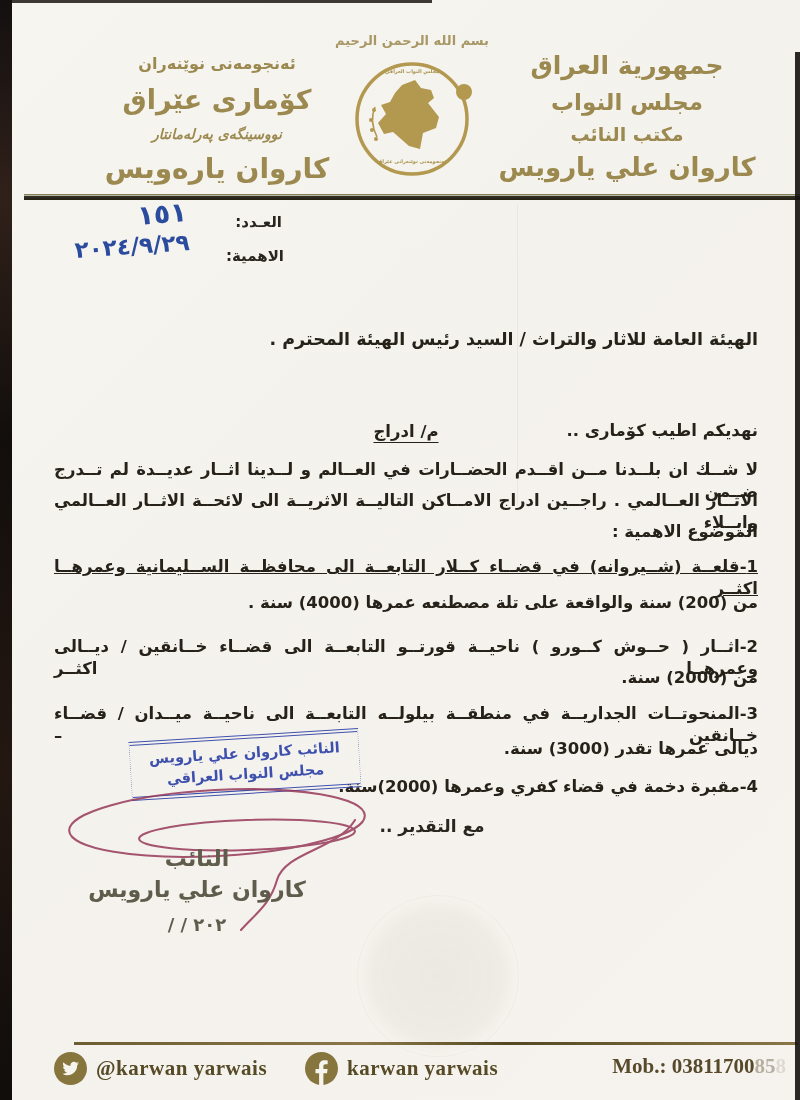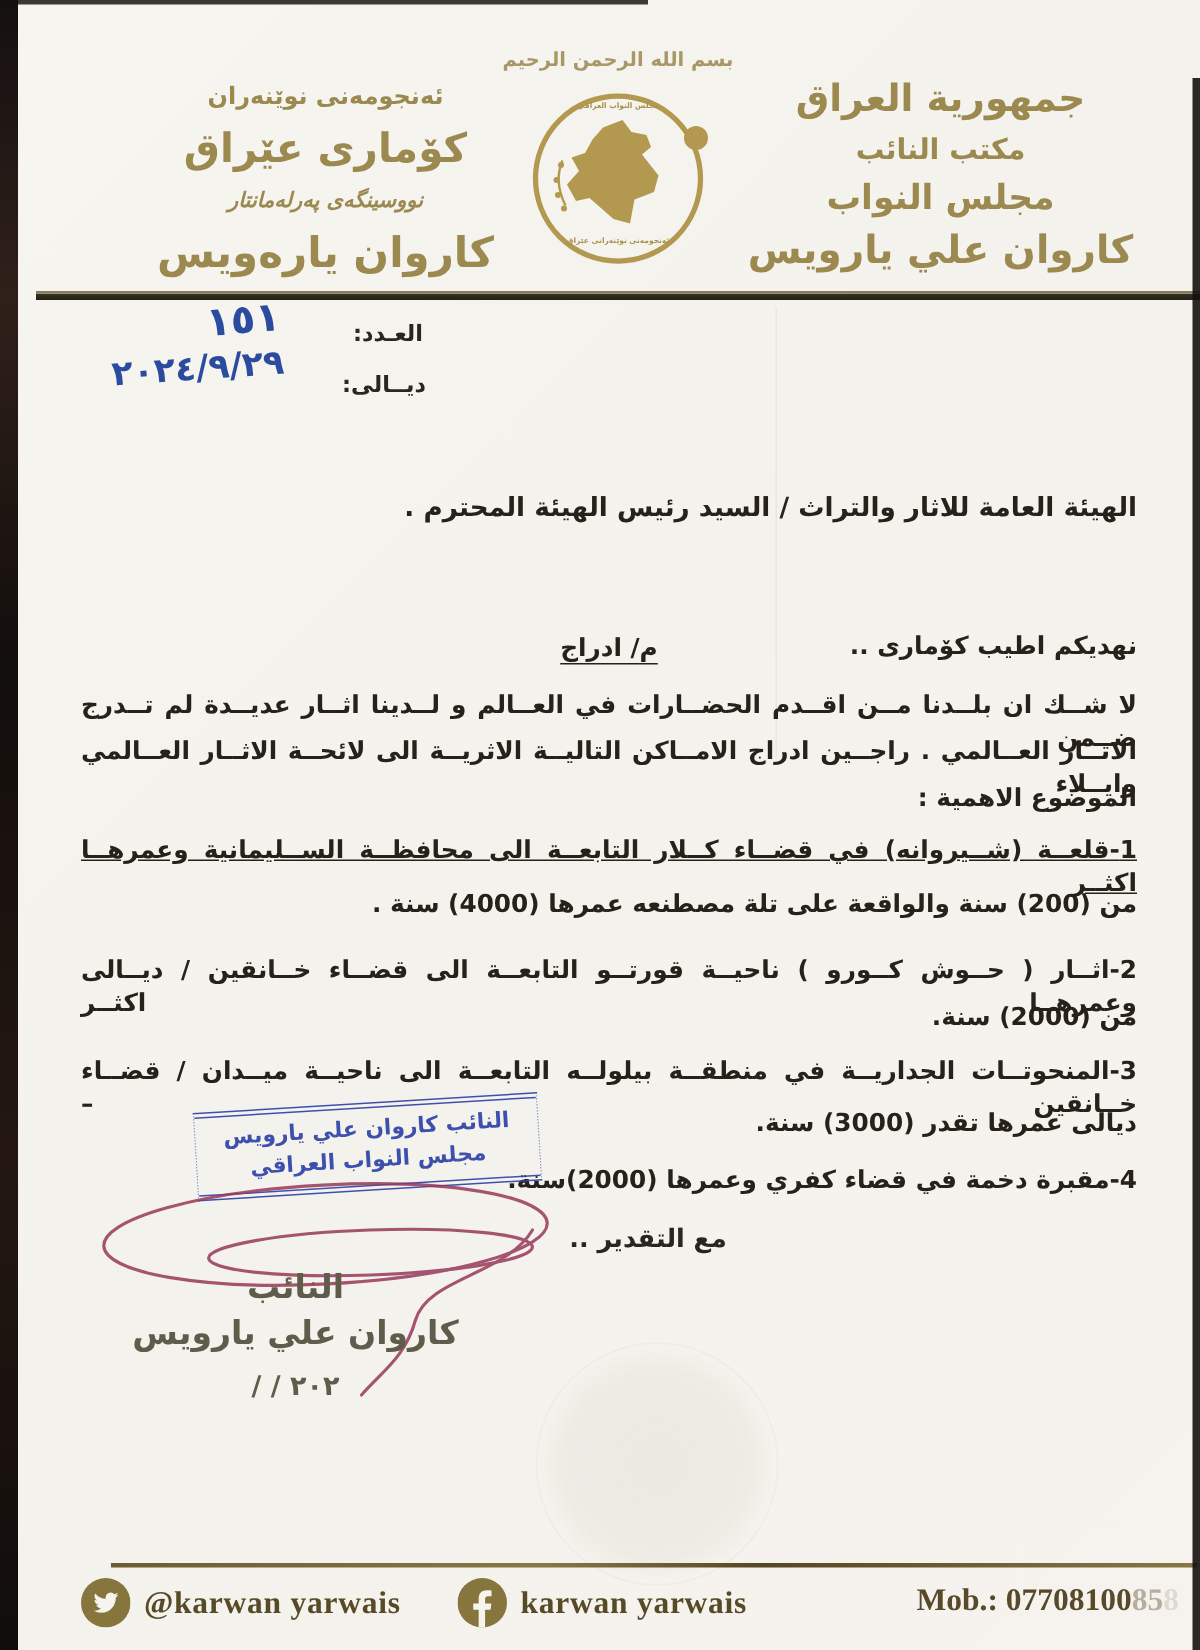--- a/index.html
+++ b/index.html
@@ -53,22 +53,22 @@
 
   <div class="abs c" style="left:60px;top:30px;width:290px;">
     <div class="ar gold bold" style="font-size:16px;line-height:1.9;">ئەنجومەنی نوێنەران</div>
     <div class="ar gold bold" style="font-size:27px;line-height:1.55;">كۆماری عێراق</div>
     <div class="ar gold bold" style="font-size:14px;line-height:1.9;font-style:italic;">نووسینگەی پەرلەمانتار</div>
     <div class="ar gold bold" style="font-size:28px;line-height:1.5;">کاروان یارەویس</div>
   </div>
 
   <div class="abs c" style="left:470px;top:28px;width:290px;">
     <div class="ar gold bold" style="font-size:25px;line-height:1.5;">جمهورية العراق</div>
+    <div class="ar gold bold" style="font-size:23px;line-height:1.5;">مجلس النواب</div>
     <div class="ar gold bold" style="font-size:19px;line-height:1.6;">مكتب النائب</div>
-    <div class="ar gold bold" style="font-size:23px;line-height:1.5;">مجلس النواب</div>
     <div class="ar gold bold" style="font-size:26px;line-height:1.45;">كاروان علي يارويس</div>
   </div>
 
   <div class="abs" style="left:333px;top:52px;width:134px;height:134px;">
     <svg width="134" height="134" viewBox="0 0 134 134">
       <circle cx="67" cy="67" r="55" fill="none" stroke="#b3984f" stroke-width="3.5"></circle>
       <circle cx="119" cy="40" r="8" fill="#b3984f"></circle>
       <path d="M57,33 l13,-5 6,8 10,2 3,8 -6,5 11,14 -3,11 -13,5 -3,16 -11,-3 -16,-14 -9,2 -6,-11 8,-9 -5,-9 9,-3 5,-9 z" fill="#b3984f"></path>
       <path d="M30,55 q-6,14 2,30" fill="none" stroke="#b3984f" stroke-width="1.6"></path>
       <circle cx="29" cy="58" r="2" fill="#b3984f"></circle>
@@ -78,21 +78,21 @@
     </svg>
     <div class="emblem-tiny ar" style="left:-13px;top:16px;">مجلس النواب العراقي</div>
     <div class="emblem-tiny ar" style="left:-13px;top:106px;">ئەنجومەنی نوێنەرانی عێراق</div>
   </div>
 
   <div class="sep"></div>
   <div class="crease"></div>
 
   <div class="abs ar bold ink" style="left:200px;top:213px;width:70px;font-size:15px;">العـدد:</div>
   <div class="abs ar handw" style="left:95px;top:198px;width:110px;font-size:27px;letter-spacing:7px;transform:rotate(-5deg);text-align:center;">١٥١</div>
-  <div class="abs ar bold ink" style="left:197px;top:247px;width:75px;font-size:15px;">ديــالى:</div>
+  <div class="abs ar bold ink" style="left:197px;top:247px;width:75px;font-size:15px;">الاهمية:</div>
   <div class="abs ar handw" style="left:40px;top:233px;width:160px;font-size:23px;letter-spacing:2px;transform:rotate(-4deg);text-align:center;">٢٠٢٤/٩/٢٩</div>
 
   <div class="bodyline ar r" style="top:328px;font-size:17.5px;">الهيئة العامة للاثار والتراث / السيد رئيس الهيئة المحترم .</div>
 
   <div class="bodyline ar c" style="top:402px;">
     <span style="text-decoration:underline;text-underline-offset:5px;">م/ ادراج</span>
   </div>
 
   <div class="bodyline ar r" style="top:420px;">نهديكم اطيب كۆماری ..</div>
 
@@ -145,19 +145,19 @@
   </div>
 
   <div class="footer-item" style="left:293px;">
     <svg class="icon-circle" viewBox="0 0 33 33">
       <circle cx="16.5" cy="16.5" r="16.5" fill="#86753c"></circle>
       <path fill="#f6f4ee" d="M18.4 33V21.2h3.6l.6-4.2h-4.2v-2.7c0-1.2.4-2.1 2.1-2.1h2.2V8.4c-.4-.1-1.7-.2-3.2-.2-3.2 0-5.4 2-5.4 5.6v3.2h-3.6v4.2h3.6V33h4.3z"></path>
     </svg>
     <span class="footer-txt">karwan yarwais</span>
   </div>
 
-  <div class="mob"><span>Mob.: </span><span>07708100</span><span class="fade1">85</span><span class="fade2">8</span></div>
+  <div class="mob"><span>Mob.: </span><span>03811700</span><span class="fade1">85</span><span class="fade2">8</span></div>
 
 </div>
 
 <div class="edge-left"></div>
 <div class="edge-top"></div>
 <div class="edge-right"></div>
 
 </body></html>

